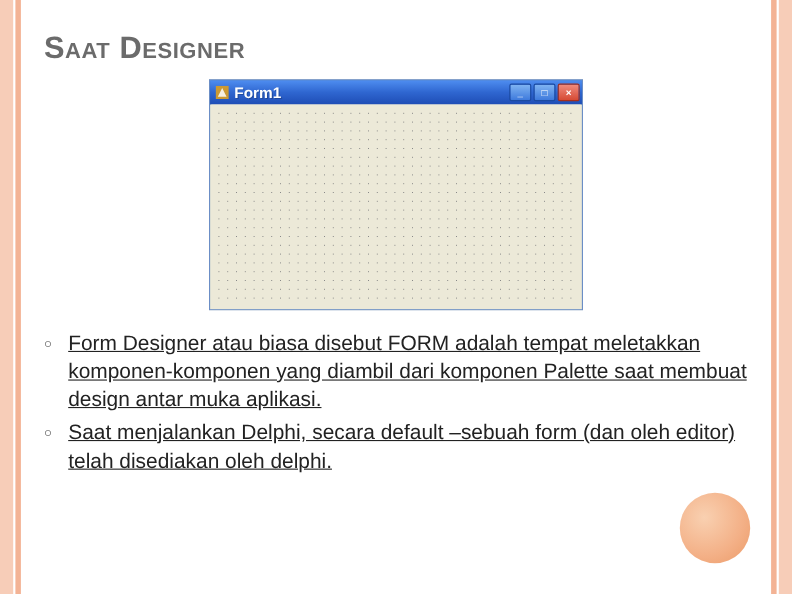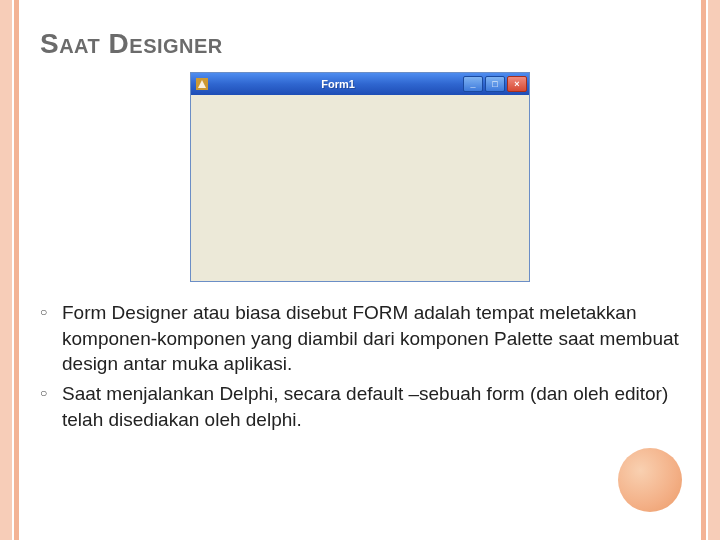--- a/index.html
+++ b/index.html
@@ -63,25 +63,24 @@
     padding: 0 2px 0 4px;
   }
   .appicon {
     width: 14px; height: 14px;
     display:flex;align-items:center;justify-content:center;
     margin-right: 4px;
   }
   .appicon svg { display:block; }
   .title-text {
     color: #fff;
-    font-size: 11px;
+    font-size: 14px;
     font-weight: bold;
     flex: 1;
     text-shadow: 1px 1px 0 rgba(0,0,0,0.2);
-    text-align: center;
   }
   .winbtns { display:flex; gap:2px; }
   .winbtn {
     width: 20px; height: 16px;
     background: linear-gradient(to bottom,#7fb3f2,#3e7adc);
     border: 1px solid #1b4aa0;
     border-radius: 2px;
     display:flex;align-items:center;justify-content:center;
   }
   .winbtn.close { background: linear-gradient(to bottom,#f08b7d,#d64a34); border-color:#a52e1c;}
@@ -107,21 +106,21 @@
     margin-bottom: 4px;
   }
   .bullet-marker {
     width: 22px;
     flex-shrink: 0;
     font-size: 12px;
     line-height: 24px;
     color: #444;
     text-align: left;
   }
-  .bullet-text { flex: 1; }
+  .bullet-text { flex: 1; text-decoration: underline; }
   .corner-circle {
     position: absolute;
     right: 38px;
     bottom: 28px;
     width: 64px; height: 64px;
     border-radius: 50%;
     background: radial-gradient(circle at 35% 35%, #f8cba8 0%, #f2a779 60%, #e98f56 100%);
     opacity: 0.9;
   }
 </style>

